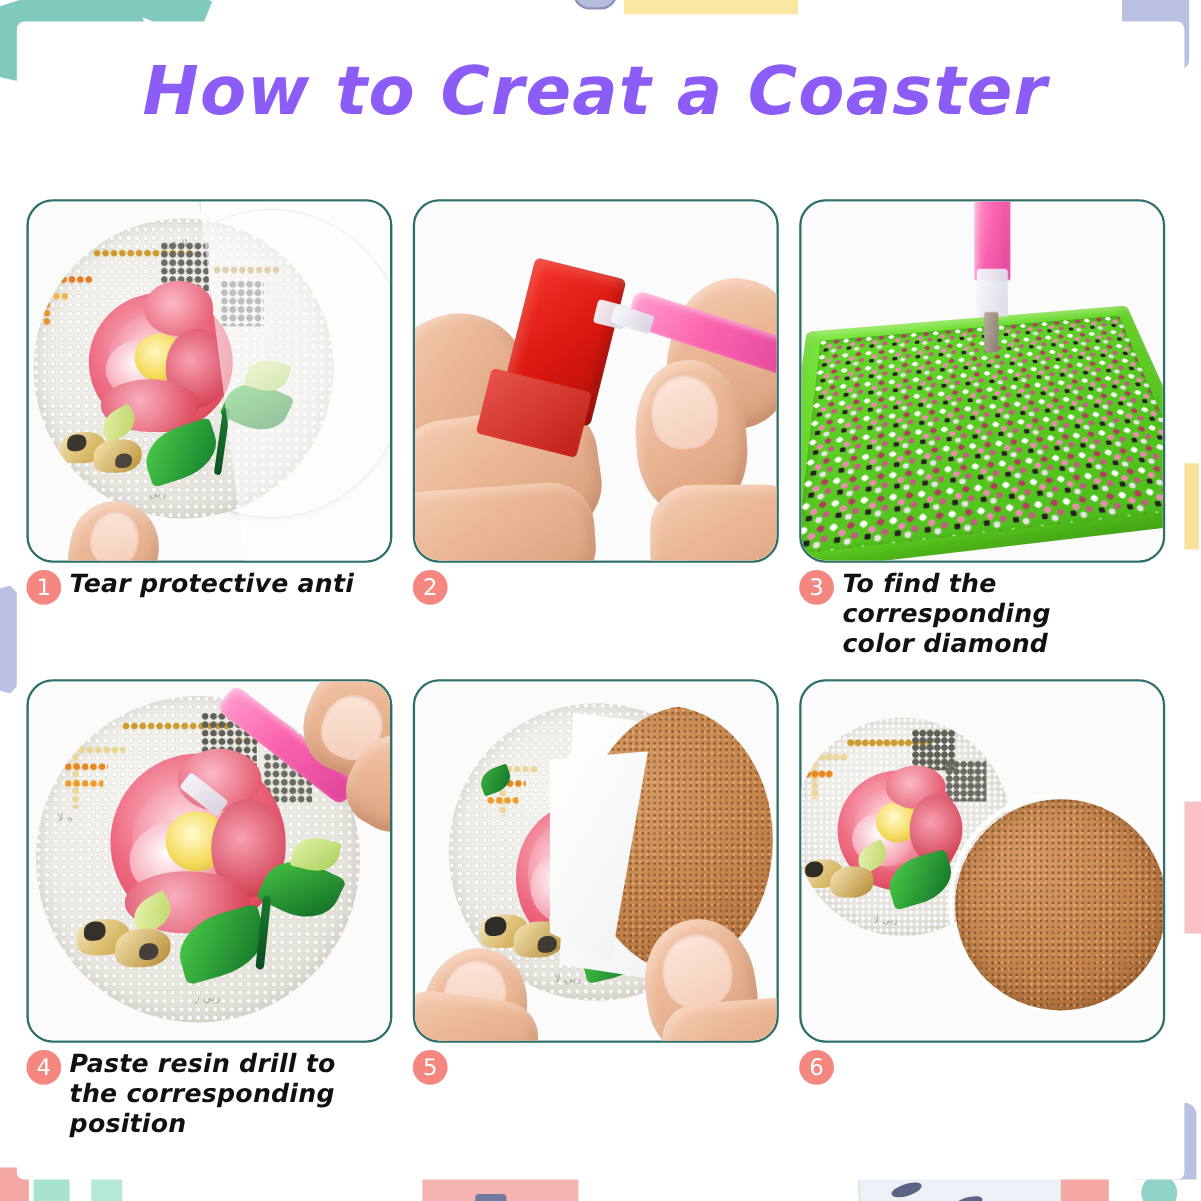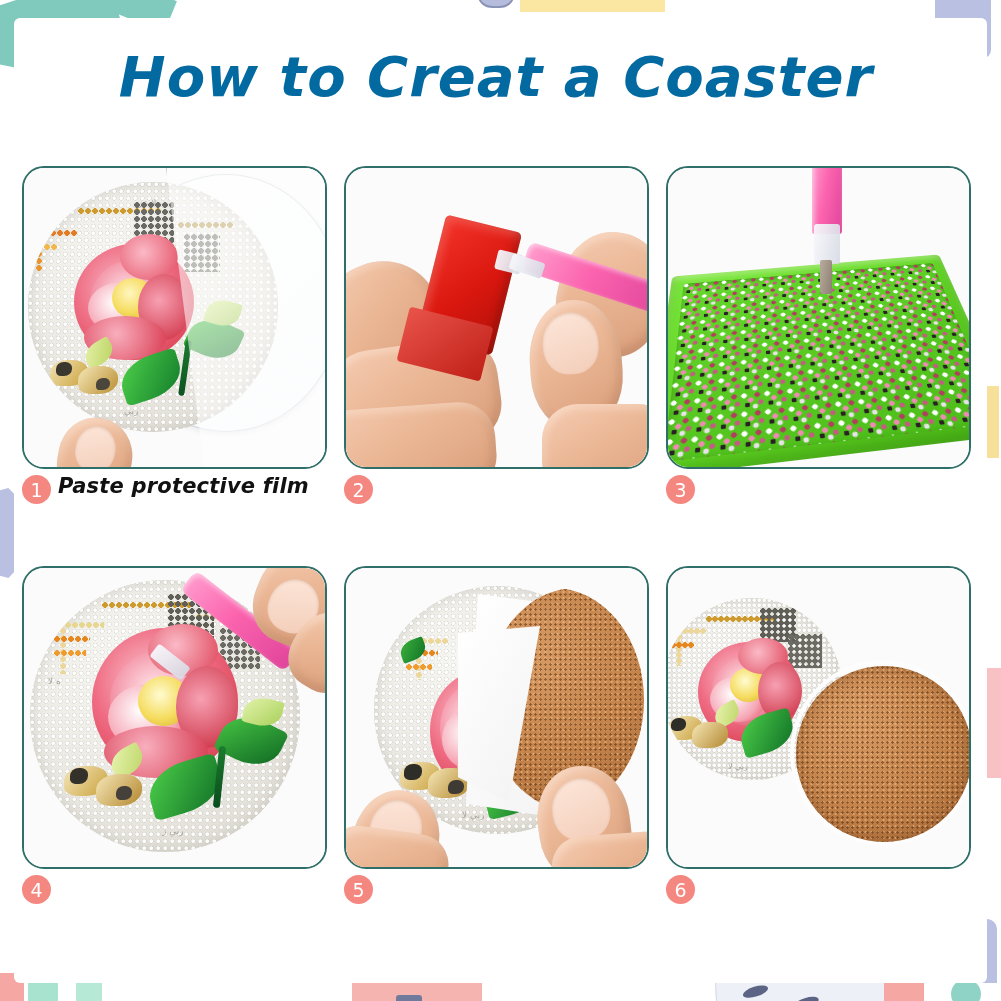--- a/index.html
+++ b/index.html
@@ -133,21 +133,21 @@
   
   .title {
     position: absolute;
     top: 44px; left: 0; width: 992px;
     text-align: center;
     font-family: "DejaVu Sans", sans-serif;
     font-size: 56px;
     font-weight: 700;
     font-style: italic;
     letter-spacing: 1px;
-    color: #0369a1;
+    color: #8b5cf6;
     white-space: nowrap;
   }
 
   
   .grid {
     position: absolute;
     left: 22px; top: 166px;
     width: 958px;
     display: grid;
     grid-template-columns: repeat(3, 305px);
@@ -444,21 +444,21 @@
 
         <div class="filmedge" style="left:142px; top:0; width:176px; height:303px; clip-path:polygon(0 0, 100% 0, 100% 100%, 22% 100%);"></div>
 
         <div class="finger" style="left:34px; top:250px; width:74px; height:80px; transform:rotate(10deg);">
           <div class="nail" style="left:16px; top:8px; width:40px; height:46px;"></div>
         </div>
       </div>
     </div>
     <div class="caption">
       <div class="badge">1</div>
-      <div class="caption-text">Paste protective film</div>
+      <div class="caption-text">Tear protective anti</div>
     </div>
   </div>
 
   <div class="step">
     <div class="panel">
       <div class="photo">
 
         <div class="finger" style="left:-24px; top:94px; width:120px; height:120px; transform:rotate(-22deg);"></div>
         <div class="finger" style="left:-14px; top:176px; width:168px; height:106px; border-radius:40px; transform:rotate(-8deg);"></div>
         <div class="finger" style="left:-30px; top:238px; width:180px; height:90px; border-radius:36px; transform:rotate(-4deg);"></div>
@@ -490,20 +490,23 @@
             <div class="drills"></div>
           </div>
         </div>
         <div class="pen" style="left:144px; top:-8px; width:30px; height:74px; border-radius:6px 6px 3px 3px;"></div>
         <div class="pentip" style="left:146px; top:56px; width:26px; height:40px;"></div>
         <div class="penmetal" style="left:152px; top:92px; width:12px; height:34px;"></div>
       </div>
     </div>
     <div class="caption">
       <div class="badge">3</div>
+      <div class="caption-text">To find the
+corresponding
+color diamond</div>
     </div>
   </div>
 
   <div class="step">
     <div class="panel">
       <div class="photo">
         <div class="coaster" style="left:6px; top:12px; width:270px; height:272px;">
           <div class="beadfield"></div>
           <div class="scribble" style="left:18px; top:96px;">ه لا</div>
           <div class="scribble" style="left:132px; top:246px;">ربي ز</div>
@@ -540,20 +543,23 @@
         <div class="pen" style="left:150px; top:40px; width:132px; height:26px; transform:rotate(38deg);"></div>
         <div class="pentip" style="left:126px; top:86px; width:40px; height:16px; transform:rotate(38deg);"></div>
         <div class="finger" style="left:232px; top:-18px; width:84px; height:96px; transform:rotate(22deg);">
           <div class="nail" style="left:16px; top:30px; width:50px; height:54px;"></div>
         </div>
         <div class="finger" style="left:268px; top:44px; width:70px; height:80px; transform:rotate(30deg);"></div>
       </div>
     </div>
     <div class="caption">
       <div class="badge">4</div>
+      <div class="caption-text">Paste resin drill to
+the corresponding
+position</div>
     </div>
   </div>
 
   <div class="step">
     <div class="panel">
       <div class="photo">
         <div class="coaster" style="left:28px; top:18px; width:246px; height:248px;">
           <div class="beadfield"></div>
           <div class="scribble" style="left:152px; top:12px;">لا عز</div>
           <div class="scribble" style="left:88px; top:224px;">ربي لا</div>

